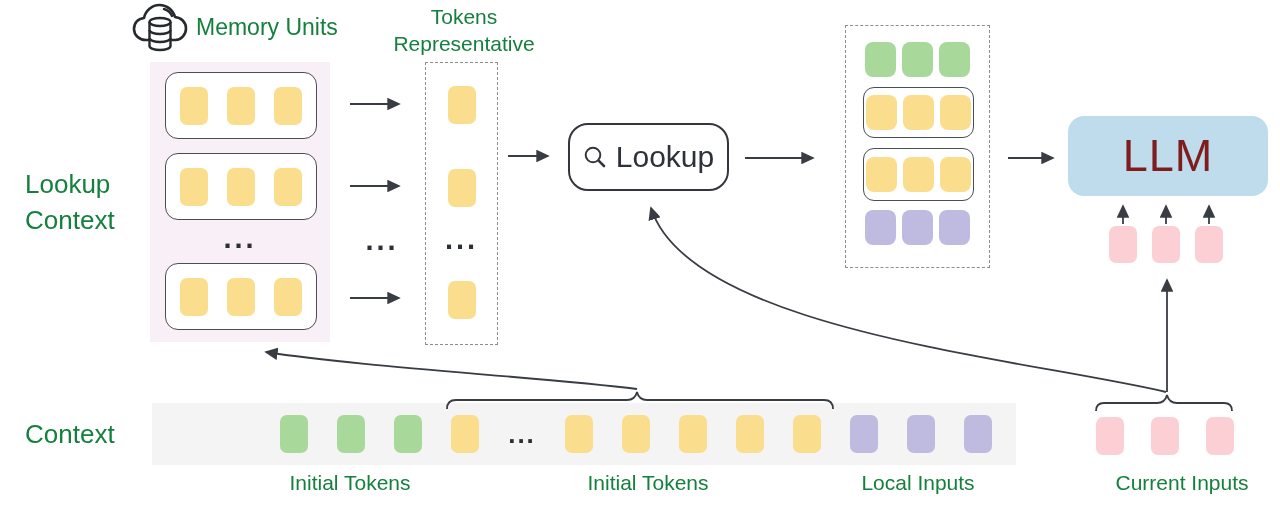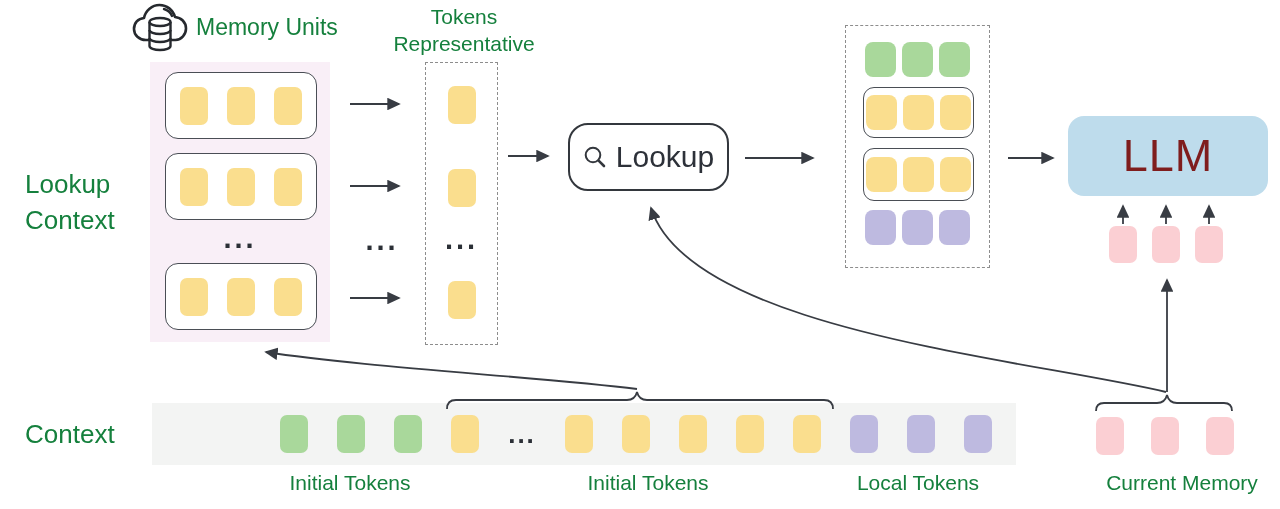--- a/index.html
+++ b/index.html
@@ -181,22 +181,22 @@
     </div>
   </div>
   <div class="abs" id="current-token-row">
       <div class="tok" style="background: rgb(251, 207, 211);"></div>
       <div class="tok" style="background: rgb(251, 207, 211);"></div>
       <div class="tok" style="background: rgb(251, 207, 211);"></div>
     </div>
 
   <div class="abs lbl bottom-label" style="left:350px">Initial Tokens</div>
   <div class="abs lbl bottom-label" style="left:648px">Initial Tokens</div>
-  <div class="abs lbl bottom-label" style="left:918px">Local Tokens</div>
-  <div class="abs lbl bottom-label" style="left:1182px">Current Memory</div>
+  <div class="abs lbl bottom-label" style="left:918px">Local Inputs</div>
+  <div class="abs lbl bottom-label" style="left:1182px">Current Inputs</div>
 
   <svg id="wires" width="1280" height="509" viewBox="0 0 1280 509">
     <defs>
       <marker id="ah" markerWidth="8" markerHeight="7" refX="6.5" refY="3.5" orient="auto">
         <path d="M0,0 L7.5,3.5 L0,7 Z" fill="#383C43"></path>
       </marker>
     </defs>
     <g stroke="#383C43" stroke-width="1.8" fill="none">
       <path d="M350 104 L399 104" marker-end="url(#ah)"></path>
       <path d="M350 186 L399 186" marker-end="url(#ah)"></path>

